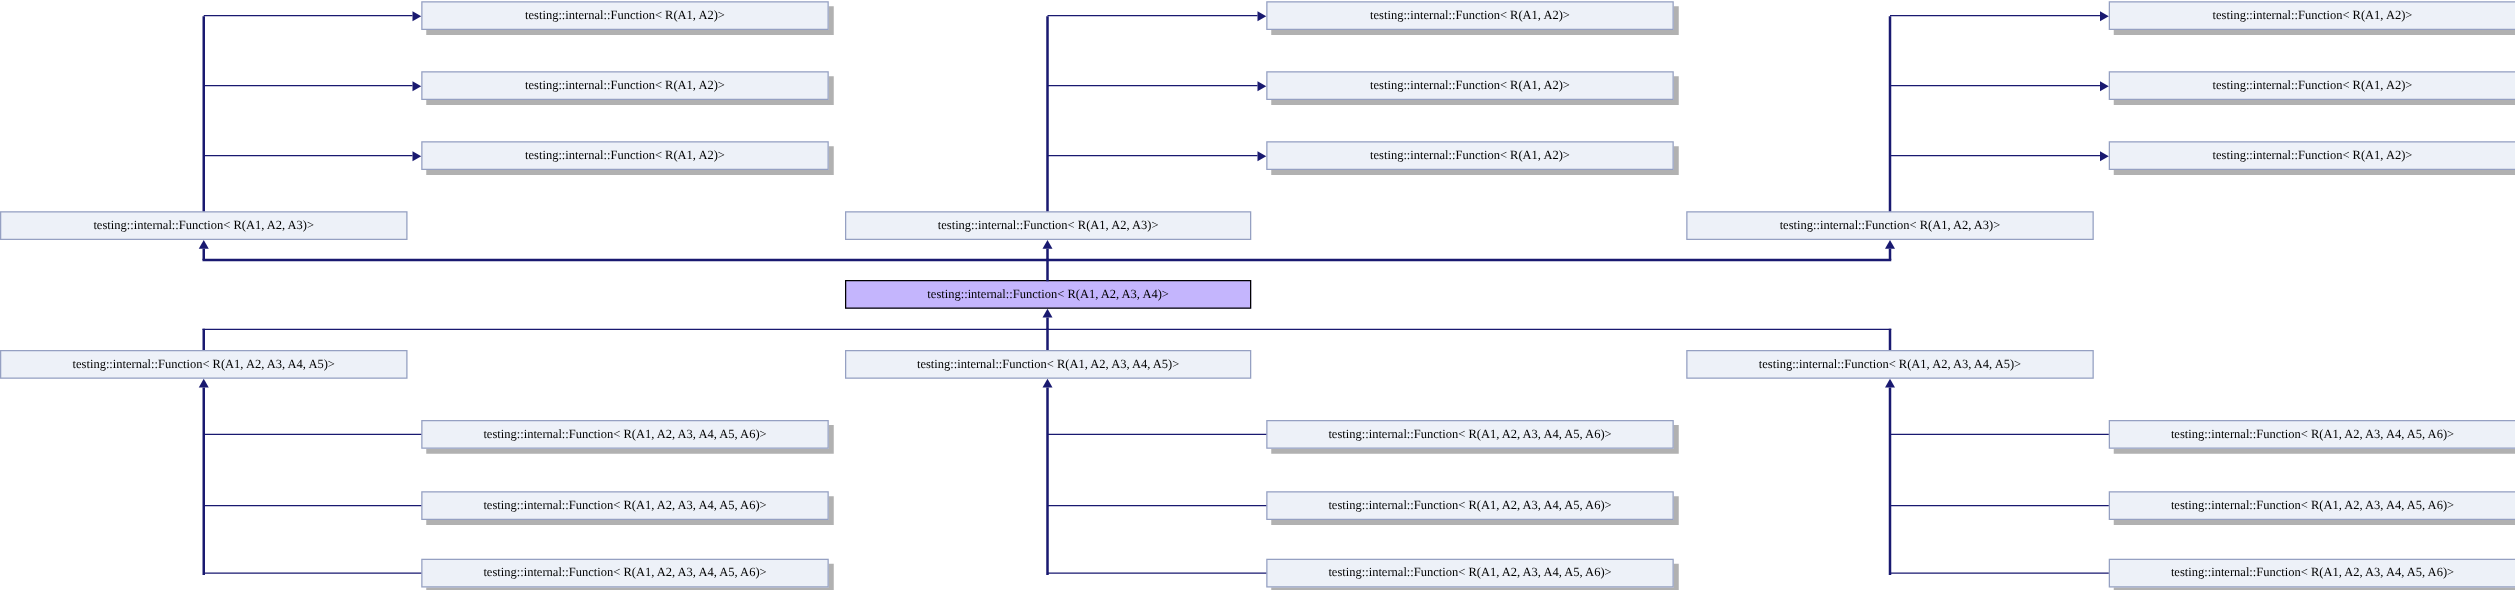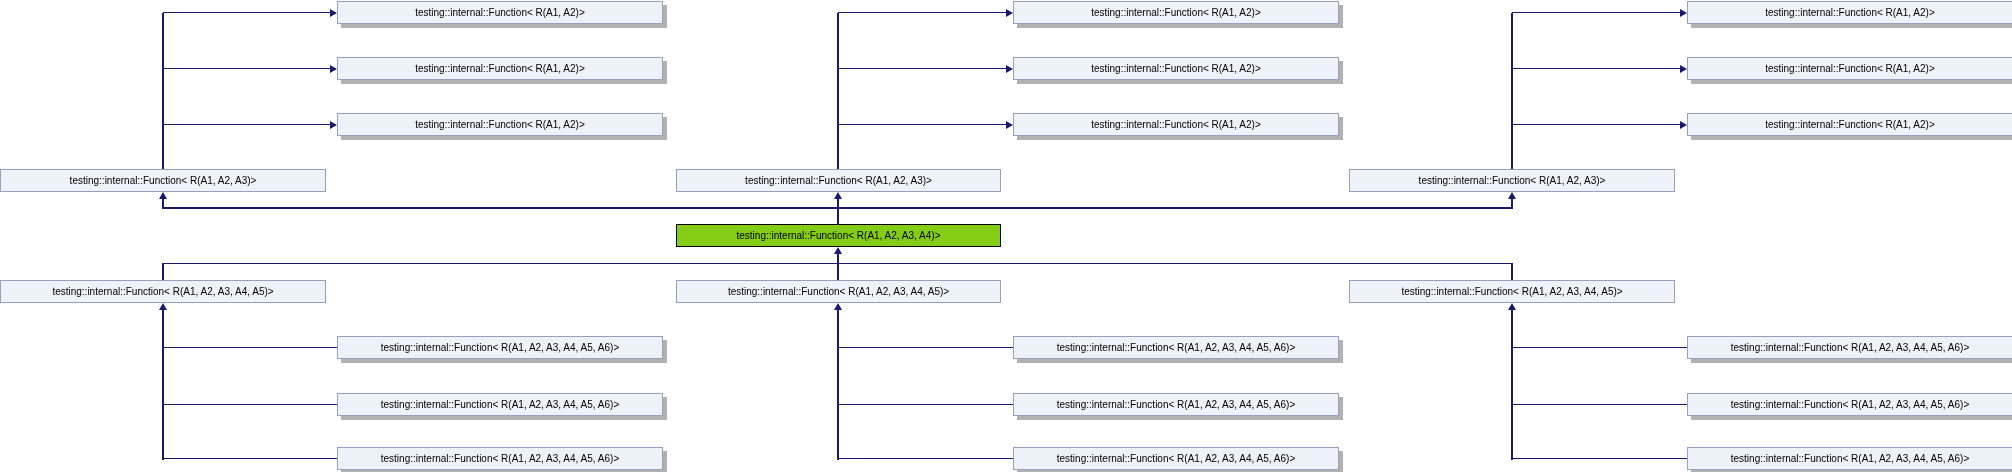--- a/index.html
+++ b/index.html
@@ -1,23 +1,23 @@
 <!DOCTYPE html>
 <html><head>
 <meta charset="utf-8">
 <style>
   html,body{margin:0;padding:0;background:#ffffff;}
   #diagram{position:relative;width:2012px;height:472px;background:#ffffff;overflow:hidden;
-           font-family:Liberation Sans, sans-serif;}
+           font-family:Liberation Serif, serif;}
   .node{position:absolute;box-sizing:border-box;width:326px;height:23px;
         background:#edf1f8;border:1px solid #95a0c2;color:#000;
         display:flex;align-items:center;justify-content:center;
         font-size:10px;line-height:1;white-space:nowrap;overflow:hidden;}
   .node.shadow{box-shadow:4px 4px 0 0 #b1b1b1;}
-  .node.focus{background:#84cc16;border-color:#000000;}
+  .node.focus{background:#c4b5fd;border-color:#000000;}
   .hl{position:absolute;height:1.5px;background:#191970;}
   .vl{position:absolute;width:1.5px;background:#191970;}
   .ar{position:absolute;width:0;height:0;border-top:4px solid transparent;
       border-bottom:4px solid transparent;border-left:7px solid #191970;}
   .au{position:absolute;width:0;height:0;border-left:4px solid transparent;
       border-right:4px solid transparent;border-bottom:7px solid #191970;}
 </style>
 </head>
 <body>
 

